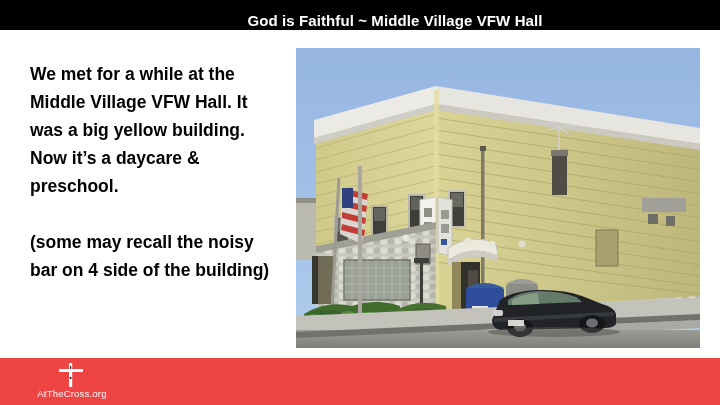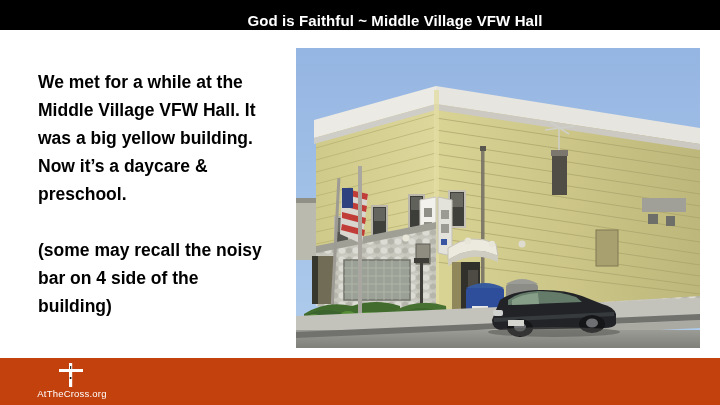--- a/index.html
+++ b/index.html
@@ -50,21 +50,21 @@
     left: 22px;
     top: 22px;
     width: 262px;
   }
   .para {
     color: #000000;
     font-size: 17.5px;
     font-weight: bold;
     line-height: 28px;
     font-family: "Liberation Sans", sans-serif;
-    margin: 16px;
+    margin: 8px;
   }
   .para.second {
     margin-top: 28px;
   }
 
   
   .photo {
     position: absolute;
     left: 296px;
     top: 18px;
@@ -74,21 +74,21 @@
     background: #9fbce4;
   }
   .photo svg { display: block; }
 
   
   .footer-bar {
     position: absolute;
     left: 0; top: 358px;
     width: 720px;
     height: 47px;
-    background: #c2410c;
+    background: #ef4444;
   }
   .brand {
     position: absolute;
     left: 24px;
     top: 4px;
     width: 96px;
     height: 40px;
   }
   .brand .cross-icon {
     position: absolute;

